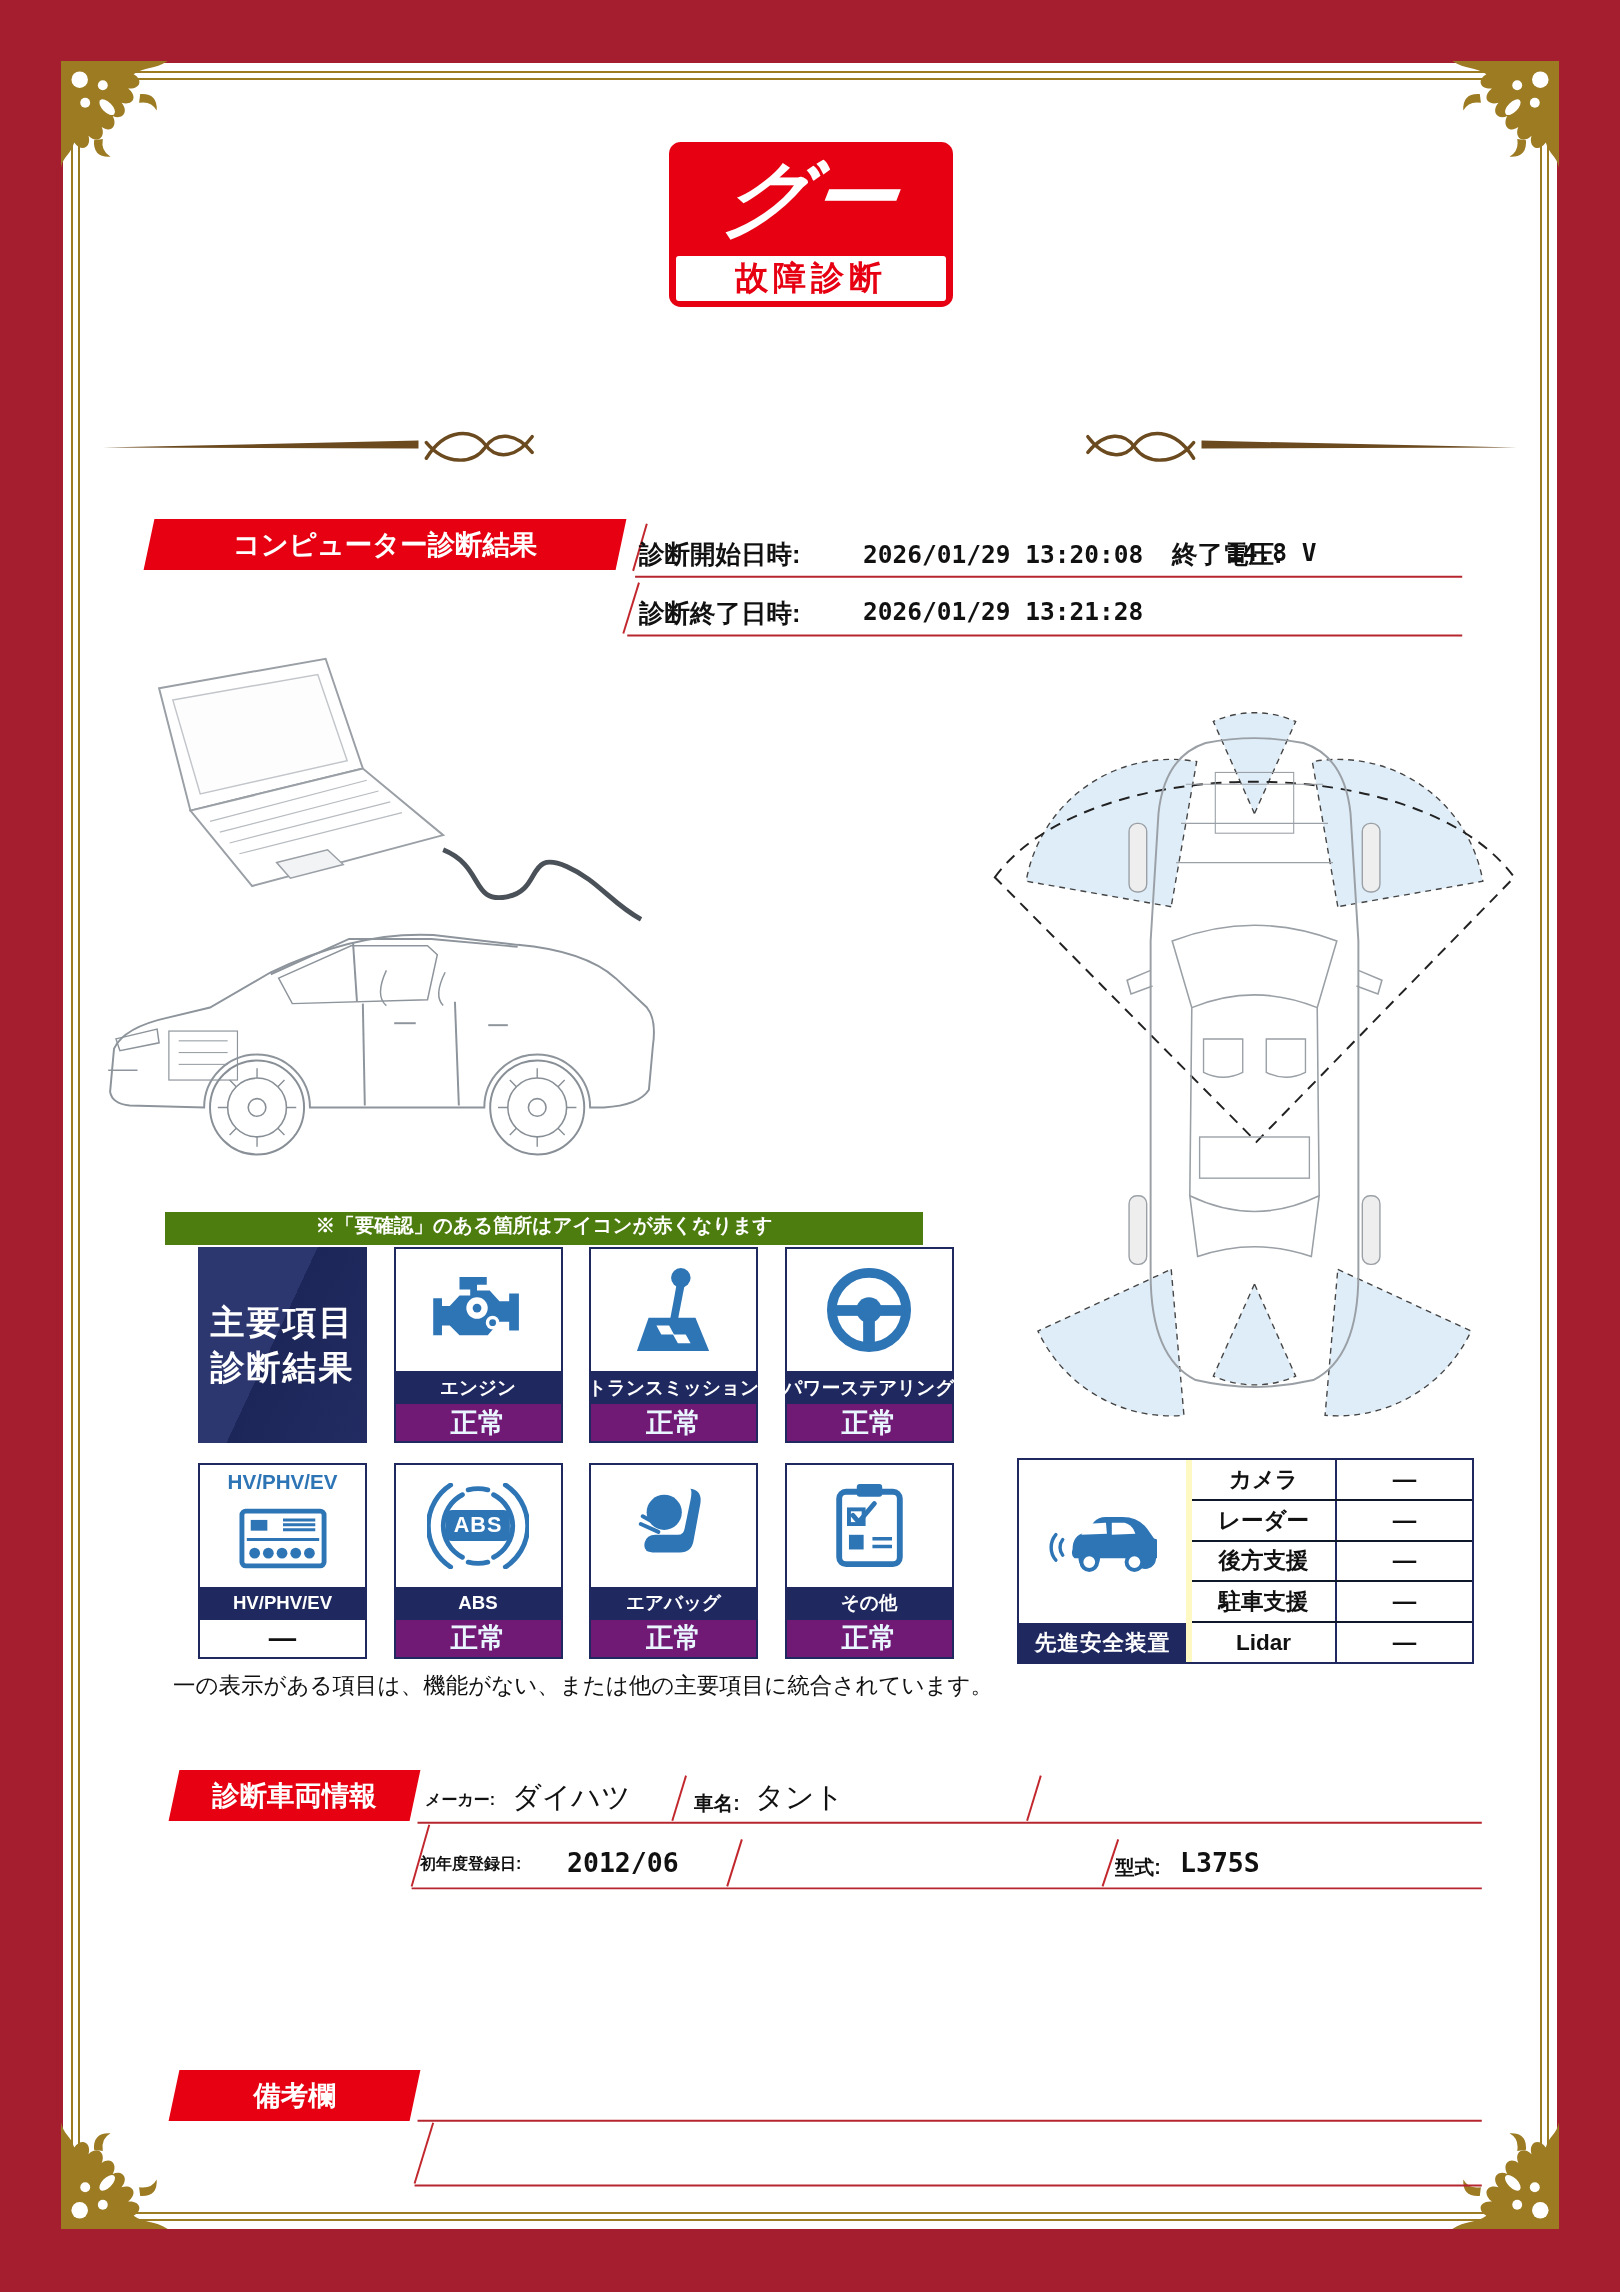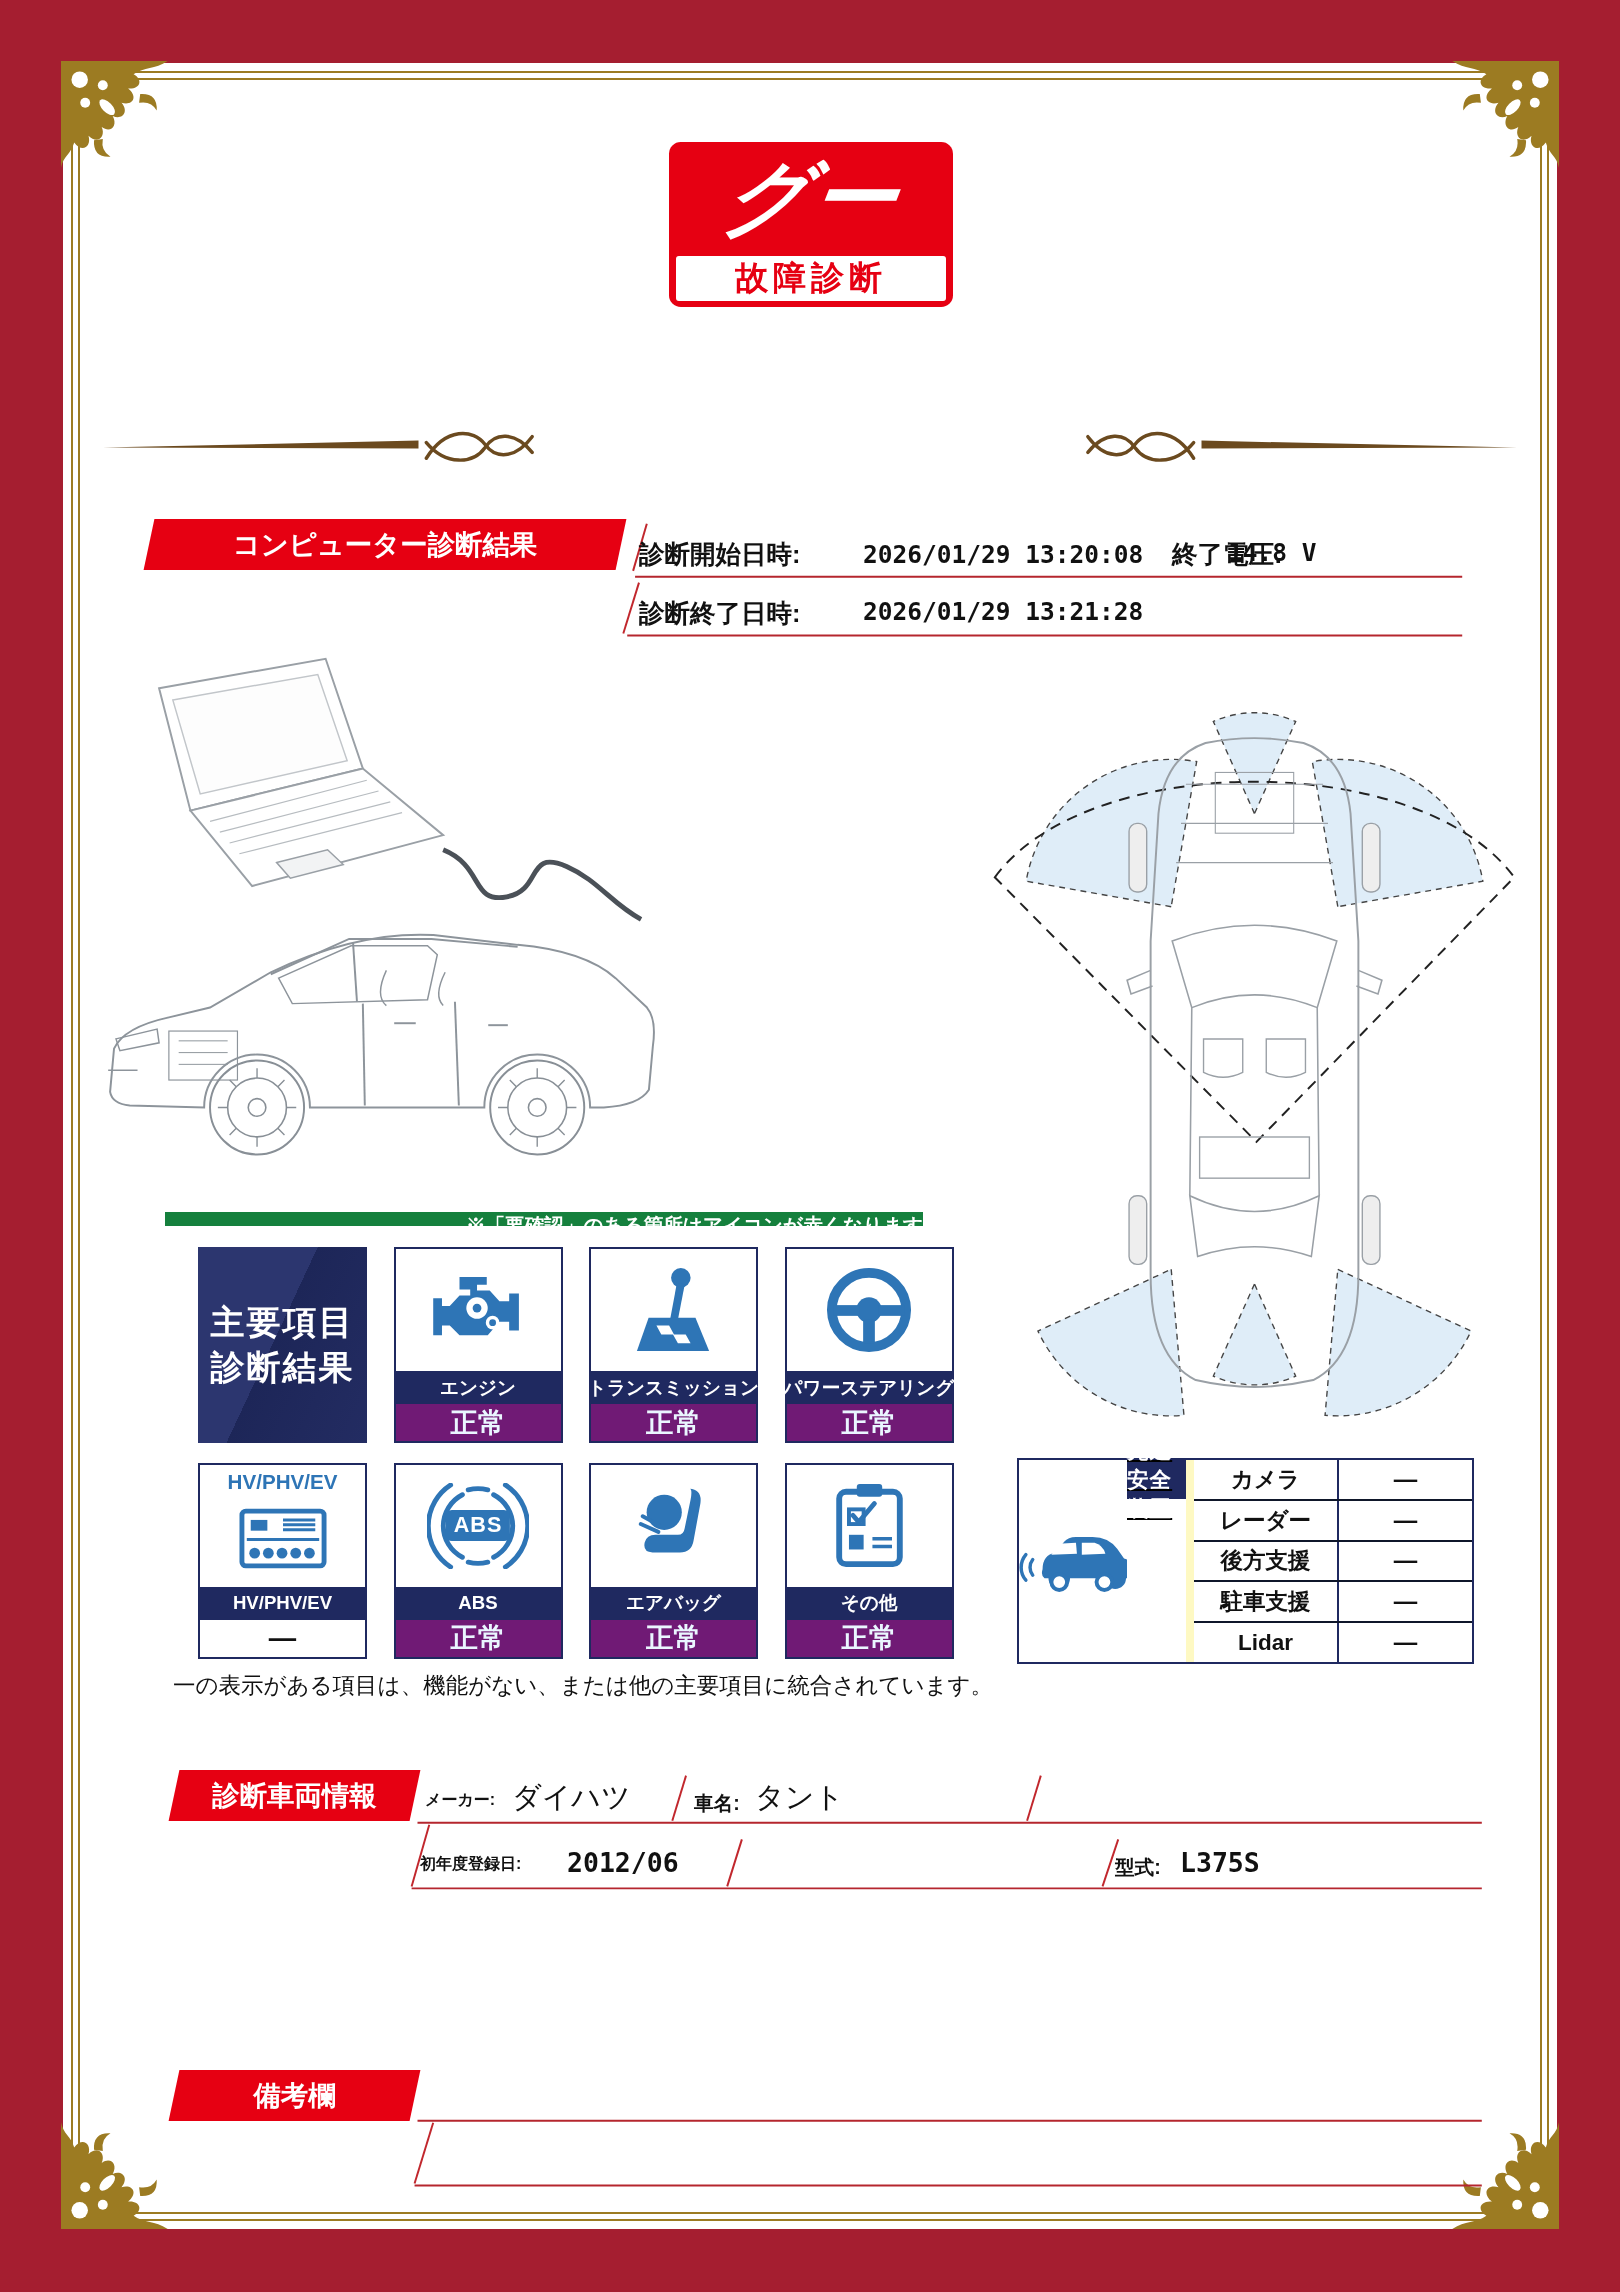--- a/index.html
+++ b/index.html
@@ -31,22 +31,22 @@
   
   .pbanner{position:absolute;background:#e60012;transform:skewX(-12deg);}
   .pbanner .bt{display:block;transform:skewX(12deg);color:#fff;font-weight:bold;text-align:center;}
 
   .field-label{position:absolute;color:#111;font-weight:bold;white-space:nowrap;}
   .field-value{position:absolute;color:#111;font-family:"DejaVu Sans Mono",monospace;font-weight:bold;white-space:nowrap;}
 
   .overlay{position:absolute;pointer-events:none;}
 
   
-  .notice-bar{position:absolute;left:165px;top:1212px;width:758px;height:14px;background:#15803d;
-        color:#fff;font-size:19.6px;font-weight:bold;text-align:right;line-height:26.5px;}
+  .notice-bar{position:absolute;left:165px;top:1212px;width:758px;height:33px;background:#4d7c0f;
+        color:#fff;font-size:19.6px;font-weight:bold;text-align:center;line-height:26.5px;}
 
   
   .grid{position:absolute;left:166px;top:1247px;display:grid;
         grid-template-columns:169px 169px 169px 169px;grid-auto-rows:196px;column-gap:26.5px;row-gap:19.6px;padding-left:32px;}
   .grid-header{background:linear-gradient(115deg,#2c366f 0%,#2c366f 46%,#1d2658 46%,#232c62 100%);
         color:#fff;display:flex;flex-direction:column;align-items:center;justify-content:center;
         font-size:34px;font-weight:bold;letter-spacing:2px;line-height:45px;}
   .card{background:#fff;border:2px solid #1f2960;box-sizing:border-box;display:flex;flex-direction:column;}
   .card-icon{flex:1;display:flex;align-items:center;justify-content:center;position:relative;overflow:hidden;}
   .card-label{height:33px;background:#1f2960;color:#fff;font-weight:bold;font-size:18.6px;
@@ -55,21 +55,21 @@
         display:flex;align-items:center;justify-content:center;}
   .card-status.none{background:#fff;color:#111;}
   .hv-text{position:absolute;top:5.9px;left:0;right:0;text-align:center;color:#2e75b6;font-weight:bold;font-size:20.6px;}
   .abs-badge{position:absolute;left:50%;top:50%;transform:translate(-50%,-50%);background:#2e75b6;color:#fff;
         font-weight:bold;font-size:21.6px;padding:2.9px 7.8px;border-radius:5.9px;letter-spacing:1px;}
   .grid-note{position:absolute;left:173px;top:1670px;font-size:22.5px;color:#111;}
 
   
   .safety{position:absolute;left:1017px;top:1458px;width:457px;height:206px;border:2px solid #1f2960;
         box-sizing:border-box;display:flex;}
-  .safety-left{width:167px;border-right:8px solid #fef9c3;display:flex;flex-direction:row;text-decoration:underline;}
+  .safety-left{width:167px;border-right:6px solid #fef9c3;display:flex;flex-direction:column;}
   .safety-icon{flex:1;display:flex;align-items:center;justify-content:center;}
   .safety-caption{height:39px;background:#1f2960;color:#fff;font-size:21.6px;font-weight:bold;
         display:flex;align-items:center;justify-content:center;letter-spacing:1px;}
   .safety-rows{flex:1;display:flex;flex-direction:column;}
   .srow{flex:1;display:flex;border-bottom:2px solid #0f172a;}
   .srow:last-child{border-bottom:none;}
   .slabel{width:143px;border-right:2px solid #1f2960;display:flex;align-items:center;justify-content:center;
         font-size:22.5px;font-weight:bold;color:#111;}
   .sval{flex:1;display:flex;align-items:center;justify-content:center;font-size:23.5px;font-weight:bold;color:#111;}
 

